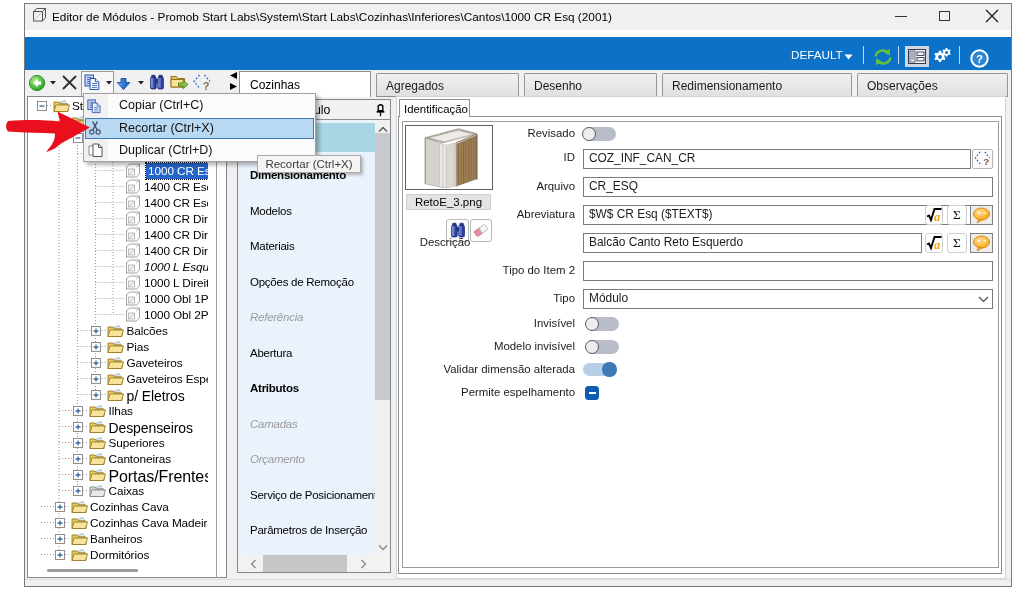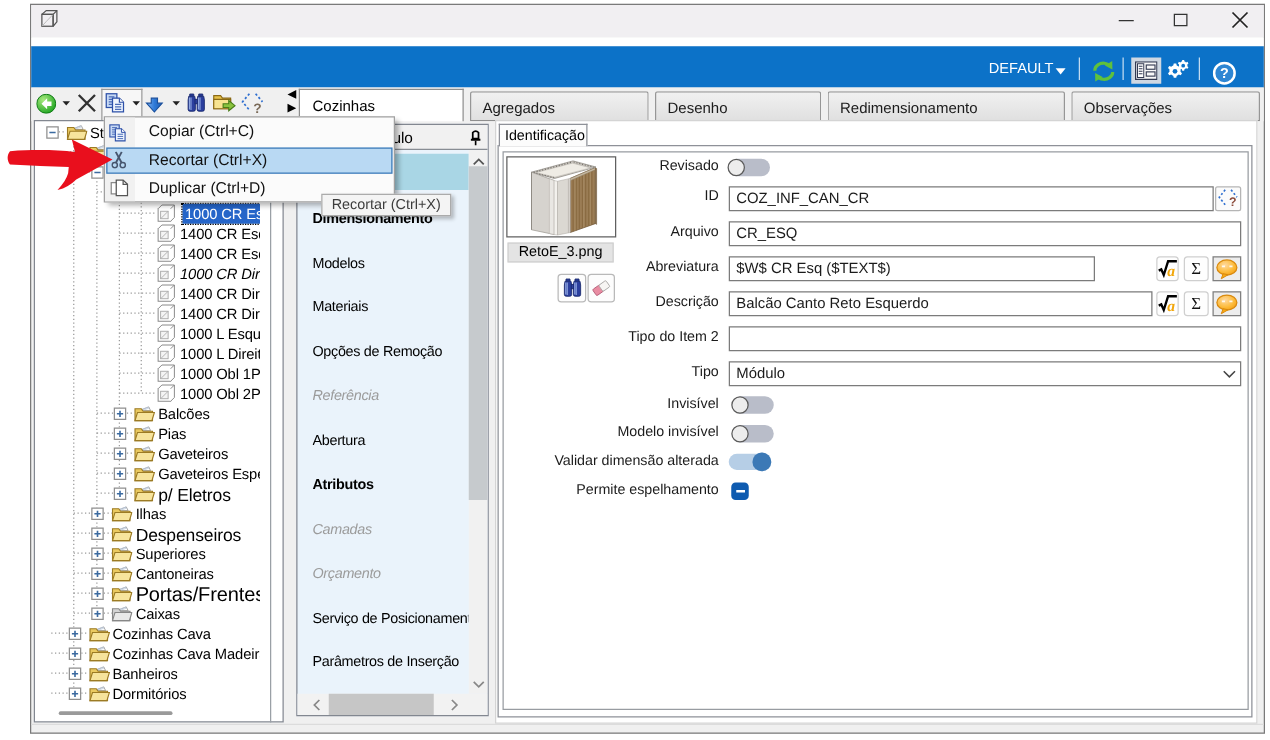--- a/index.html
+++ b/index.html
@@ -23,20 +23,21 @@
 
   <svg class="abs" style="left:29px; top:7px;" width="18" height="17" viewBox="0 0 18 17">
     <g fill="none" stroke="#555" stroke-width="1">
       <rect x="4.5" y="4.5" width="9" height="9.5"></rect>
       <path d="M4.5 4.5 L8 1.5 H16.5 V10.5 L13.5 14"></path>
       <path d="M13.5 4.5 L16.5 1.5"></path>
       <path d="M4.5 4.5 L13.5 4.5 L13.5 14"></path>
       <path d="M4.7 13.8 L8.2 10 L13.2 4.8" stroke="#bbb" stroke-width="0.8"></path>
     </g>
   </svg>
+  <div class="abs" style="left:52px; top:10px; font-size:11.8px; color:#000;">Editor de Módulos - Promob Start Labs\System\Start Labs\Cozinhas\Inferiores\Cantos\1000 CR Esq (2001)</div>
 
   <div class="abs" style="left:895px; top:16px; width:12px; height:1.4px; background:#333;"></div>
   <div class="abs" style="left:939px; top:11px; width:11px; height:10px; border:1.4px solid #333;"></div>
   <svg class="abs" style="left:985px; top:9px;" width="14" height="14" viewBox="0 0 14 14">
     <path d="M1 1 L13 13 M13 1 L1 13" stroke="#222" stroke-width="1.4"></path>
   </svg>
 
   <div class="abs" style="left:25px; top:37px; width:986px; height:33px; background:#0c72c8;"></div>
   <div class="abs" style="left:791px; top:48px; font-size:11.7px; color:#fff;">DEFAULT</div>
   <svg class="abs" style="left:844px; top:54px;" width="9" height="6" viewBox="0 0 9 6">
@@ -281,21 +282,21 @@
       <div style="position:absolute; left:116px; top:99px; font-size:11.8px; letter-spacing:-0.1px; color:#000; white-space:nowrap; overflow:hidden; max-width:72px;">1400 CR Esq</div>
       <svg style="position:absolute; left:96.5px; top:114px;" width="16" height="15" viewBox="0 0 16 15">
         <g fill="#fff" stroke="#8a8a8a" stroke-width="0.8">
           <rect x="1.5" y="4" width="10" height="10"></rect>
           <path d="M1.5 4 L4.5 1 H14.5 V11 L11.5 14"></path>
           <path d="M11.5 4 L14.5 1"></path>
         </g>
         <rect x="3.5" y="6" width="6" height="6" fill="#f4f4f4" stroke="#a5a5a5" stroke-width="0.7"></rect>
         <path d="M3.5 12 L9.5 6" stroke="#ababab" stroke-width="0.7"></path>
       </svg>
-      <div style="position:absolute; left:116px; top:115px; font-size:11.8px; letter-spacing:-0.1px; color:#000; white-space:nowrap; overflow:hidden; max-width:72px;font-style:italic;">1000 CR Dir</div>
+      <div style="position:absolute; left:116px; top:115px; font-size:11.8px; letter-spacing:-0.1px; color:#000; white-space:nowrap; overflow:hidden; max-width:72px;">1000 CR Dir</div>
       <svg style="position:absolute; left:96.5px; top:130px;" width="16" height="15" viewBox="0 0 16 15">
         <g fill="#fff" stroke="#8a8a8a" stroke-width="0.8">
           <rect x="1.5" y="4" width="10" height="10"></rect>
           <path d="M1.5 4 L4.5 1 H14.5 V11 L11.5 14"></path>
           <path d="M11.5 4 L14.5 1"></path>
         </g>
         <rect x="3.5" y="6" width="6" height="6" fill="#f4f4f4" stroke="#a5a5a5" stroke-width="0.7"></rect>
         <path d="M3.5 12 L9.5 6" stroke="#ababab" stroke-width="0.7"></path>
       </svg>
       <div style="position:absolute; left:116px; top:131px; font-size:11.8px; letter-spacing:-0.1px; color:#000; white-space:nowrap; overflow:hidden; max-width:72px;">1400 CR Dir</div>
@@ -311,21 +312,21 @@
       <div style="position:absolute; left:116px; top:147px; font-size:11.8px; letter-spacing:-0.1px; color:#000; white-space:nowrap; overflow:hidden; max-width:72px;">1400 CR Dir</div>
       <svg style="position:absolute; left:96.5px; top:162px;" width="16" height="15" viewBox="0 0 16 15">
         <g fill="#fff" stroke="#8a8a8a" stroke-width="0.8">
           <rect x="1.5" y="4" width="10" height="10"></rect>
           <path d="M1.5 4 L4.5 1 H14.5 V11 L11.5 14"></path>
           <path d="M11.5 4 L14.5 1"></path>
         </g>
         <rect x="3.5" y="6" width="6" height="6" fill="#f4f4f4" stroke="#a5a5a5" stroke-width="0.7"></rect>
         <path d="M3.5 12 L9.5 6" stroke="#ababab" stroke-width="0.7"></path>
       </svg>
-      <div style="position:absolute; left:116px; top:163px; font-size:11.8px; letter-spacing:-0.1px; color:#000; white-space:nowrap; overflow:hidden; max-width:72px;">1000 L Esqu</div>
+      <div style="position:absolute; left:116px; top:163px; font-size:11.8px; letter-spacing:-0.1px; color:#000; white-space:nowrap; overflow:hidden; max-width:72px;font-style:italic;">1000 L Esqu</div>
       <svg style="position:absolute; left:96.5px; top:178px;" width="16" height="15" viewBox="0 0 16 15">
         <g fill="#fff" stroke="#8a8a8a" stroke-width="0.8">
           <rect x="1.5" y="4" width="10" height="10"></rect>
           <path d="M1.5 4 L4.5 1 H14.5 V11 L11.5 14"></path>
           <path d="M11.5 4 L14.5 1"></path>
         </g>
         <rect x="3.5" y="6" width="6" height="6" fill="#f4f4f4" stroke="#a5a5a5" stroke-width="0.7"></rect>
         <path d="M3.5 12 L9.5 6" stroke="#ababab" stroke-width="0.7"></path>
       </svg>
       <div style="position:absolute; left:116px; top:179px; font-size:11.8px; letter-spacing:-0.1px; color:#000; white-space:nowrap; overflow:hidden; max-width:72px;">1000 L Direit</div>
@@ -621,41 +622,41 @@
     <svg class="abs" style="left:974px; top:150px;" width="17" height="17" viewBox="0 0 18 17">
     <g fill="none" stroke="#2f6fd0" stroke-width="1.4" stroke-dasharray="1.8 1.8">
       <path d="M6.5 1.5 L1.5 7.8 L6.5 14.2"></path>
       <path d="M11.5 1.5 L16.5 7.8"></path>
     </g>
     <text x="13" y="15.5" font-size="10.5" font-weight="bold" fill="#8a4a3a" text-anchor="middle" font-family="Liberation Sans">?</text>
     </svg>
       <div class="lbl" style="left:315px; top:180px; width:260px;">Arquivo</div>
       <div class="inp" style="left:583px; top:177px; width:410px; height:19.5px;">CR_ESQ</div>
       <div class="lbl" style="left:315px; top:208px; width:260px;">Abreviatura</div>
-      <div class="inp" style="left:583px; top:205px; width:293px; height:19.5px;">$W$ CR Esq ($TEXT$)</div>
+      <div class="inp" style="left:583px; top:205px; width:393px; height:19.5px;">$W$ CR Esq ($TEXT$)</div>
       <div class="abs" style="left:925px; top:205px; width:18px; height:20px; background:#fefefe; border:1px solid #cfcfcf; border-radius:3px;"></div>
       <svg class="abs" style="left:925px; top:207px;" width="18" height="16" viewBox="0 0 18 16">
         <path d="M2 9.5 L4 8.5 L6 13 L9.5 2 L16.5 2" fill="none" stroke="#000" stroke-width="1.9"></path>
         <text x="12" y="14" font-size="12.5" font-weight="bold" font-style="italic" fill="#f2a70c" text-anchor="middle" font-family="Liberation Serif">a</text>
       </svg>
       <div class="abs" style="left:947px; top:205px; width:20px; height:20px; background:#fefefe; border:1px solid #cfcfcf; border-radius:3px; text-align:center; font-size:13.5px; line-height:18px; color:#111; font-family:'Liberation Serif',serif;">Σ</div>
       <div class="abs" style="left:970px; top:205px; width:23px; height:20px; background:#ededed; border:1px solid #808080;"></div>
       <svg class="abs" style="left:972px; top:207px;" width="19" height="17" viewBox="0 0 19 17">
         <defs>
           <radialGradient id="bub205" cx="40%" cy="35%" r="75%">
           <stop offset="0" stop-color="#ffd9a0"></stop>
             <stop offset="0.6" stop-color="#fdbc3c"></stop>
             <stop offset="1" stop-color="#f59d0e"></stop>
         </radialGradient>
         </defs>
         <ellipse cx="9.5" cy="7" rx="8" ry="6" fill="url(#bub205)" stroke="#d98a10" stroke-width="1"></ellipse>
         <path d="M6.5 12 L5 16 L10.5 12.8 Z" fill="#f7a912" stroke="#d98a10" stroke-width="0.8"></path>
         <path d="M5.5 6 H8 M11.5 6 H14" stroke="#fff" stroke-width="1.4" opacity="0.85"></path>
       </svg>
-      <div class="lbl" style="left:315px; top:236px; width:260px;">Descrição</div>
+      <div class="lbl" style="left:315px; top:236px; width:260px;text-align:center;">Descrição</div>
       <div class="inp" style="left:583px; top:233px; width:339px; height:19.5px;">Balcão Canto Reto Esquerdo</div>
       <div class="abs" style="left:925px; top:233px; width:18px; height:20px; background:#fefefe; border:1px solid #cfcfcf; border-radius:3px;"></div>
       <svg class="abs" style="left:925px; top:235px;" width="18" height="16" viewBox="0 0 18 16">
         <path d="M2 9.5 L4 8.5 L6 13 L9.5 2 L16.5 2" fill="none" stroke="#000" stroke-width="1.9"></path>
         <text x="12" y="14" font-size="12.5" font-weight="bold" font-style="italic" fill="#f2a70c" text-anchor="middle" font-family="Liberation Serif">a</text>
       </svg>
       <div class="abs" style="left:947px; top:233px; width:20px; height:20px; background:#fefefe; border:1px solid #cfcfcf; border-radius:3px; text-align:center; font-size:13.5px; line-height:18px; color:#111; font-family:'Liberation Serif',serif;">Σ</div>
       <div class="abs" style="left:970px; top:233px; width:23px; height:20px; background:#ededed; border:1px solid #808080;"></div>
       <svg class="abs" style="left:972px; top:235px;" width="19" height="17" viewBox="0 0 19 17">
         <defs>

